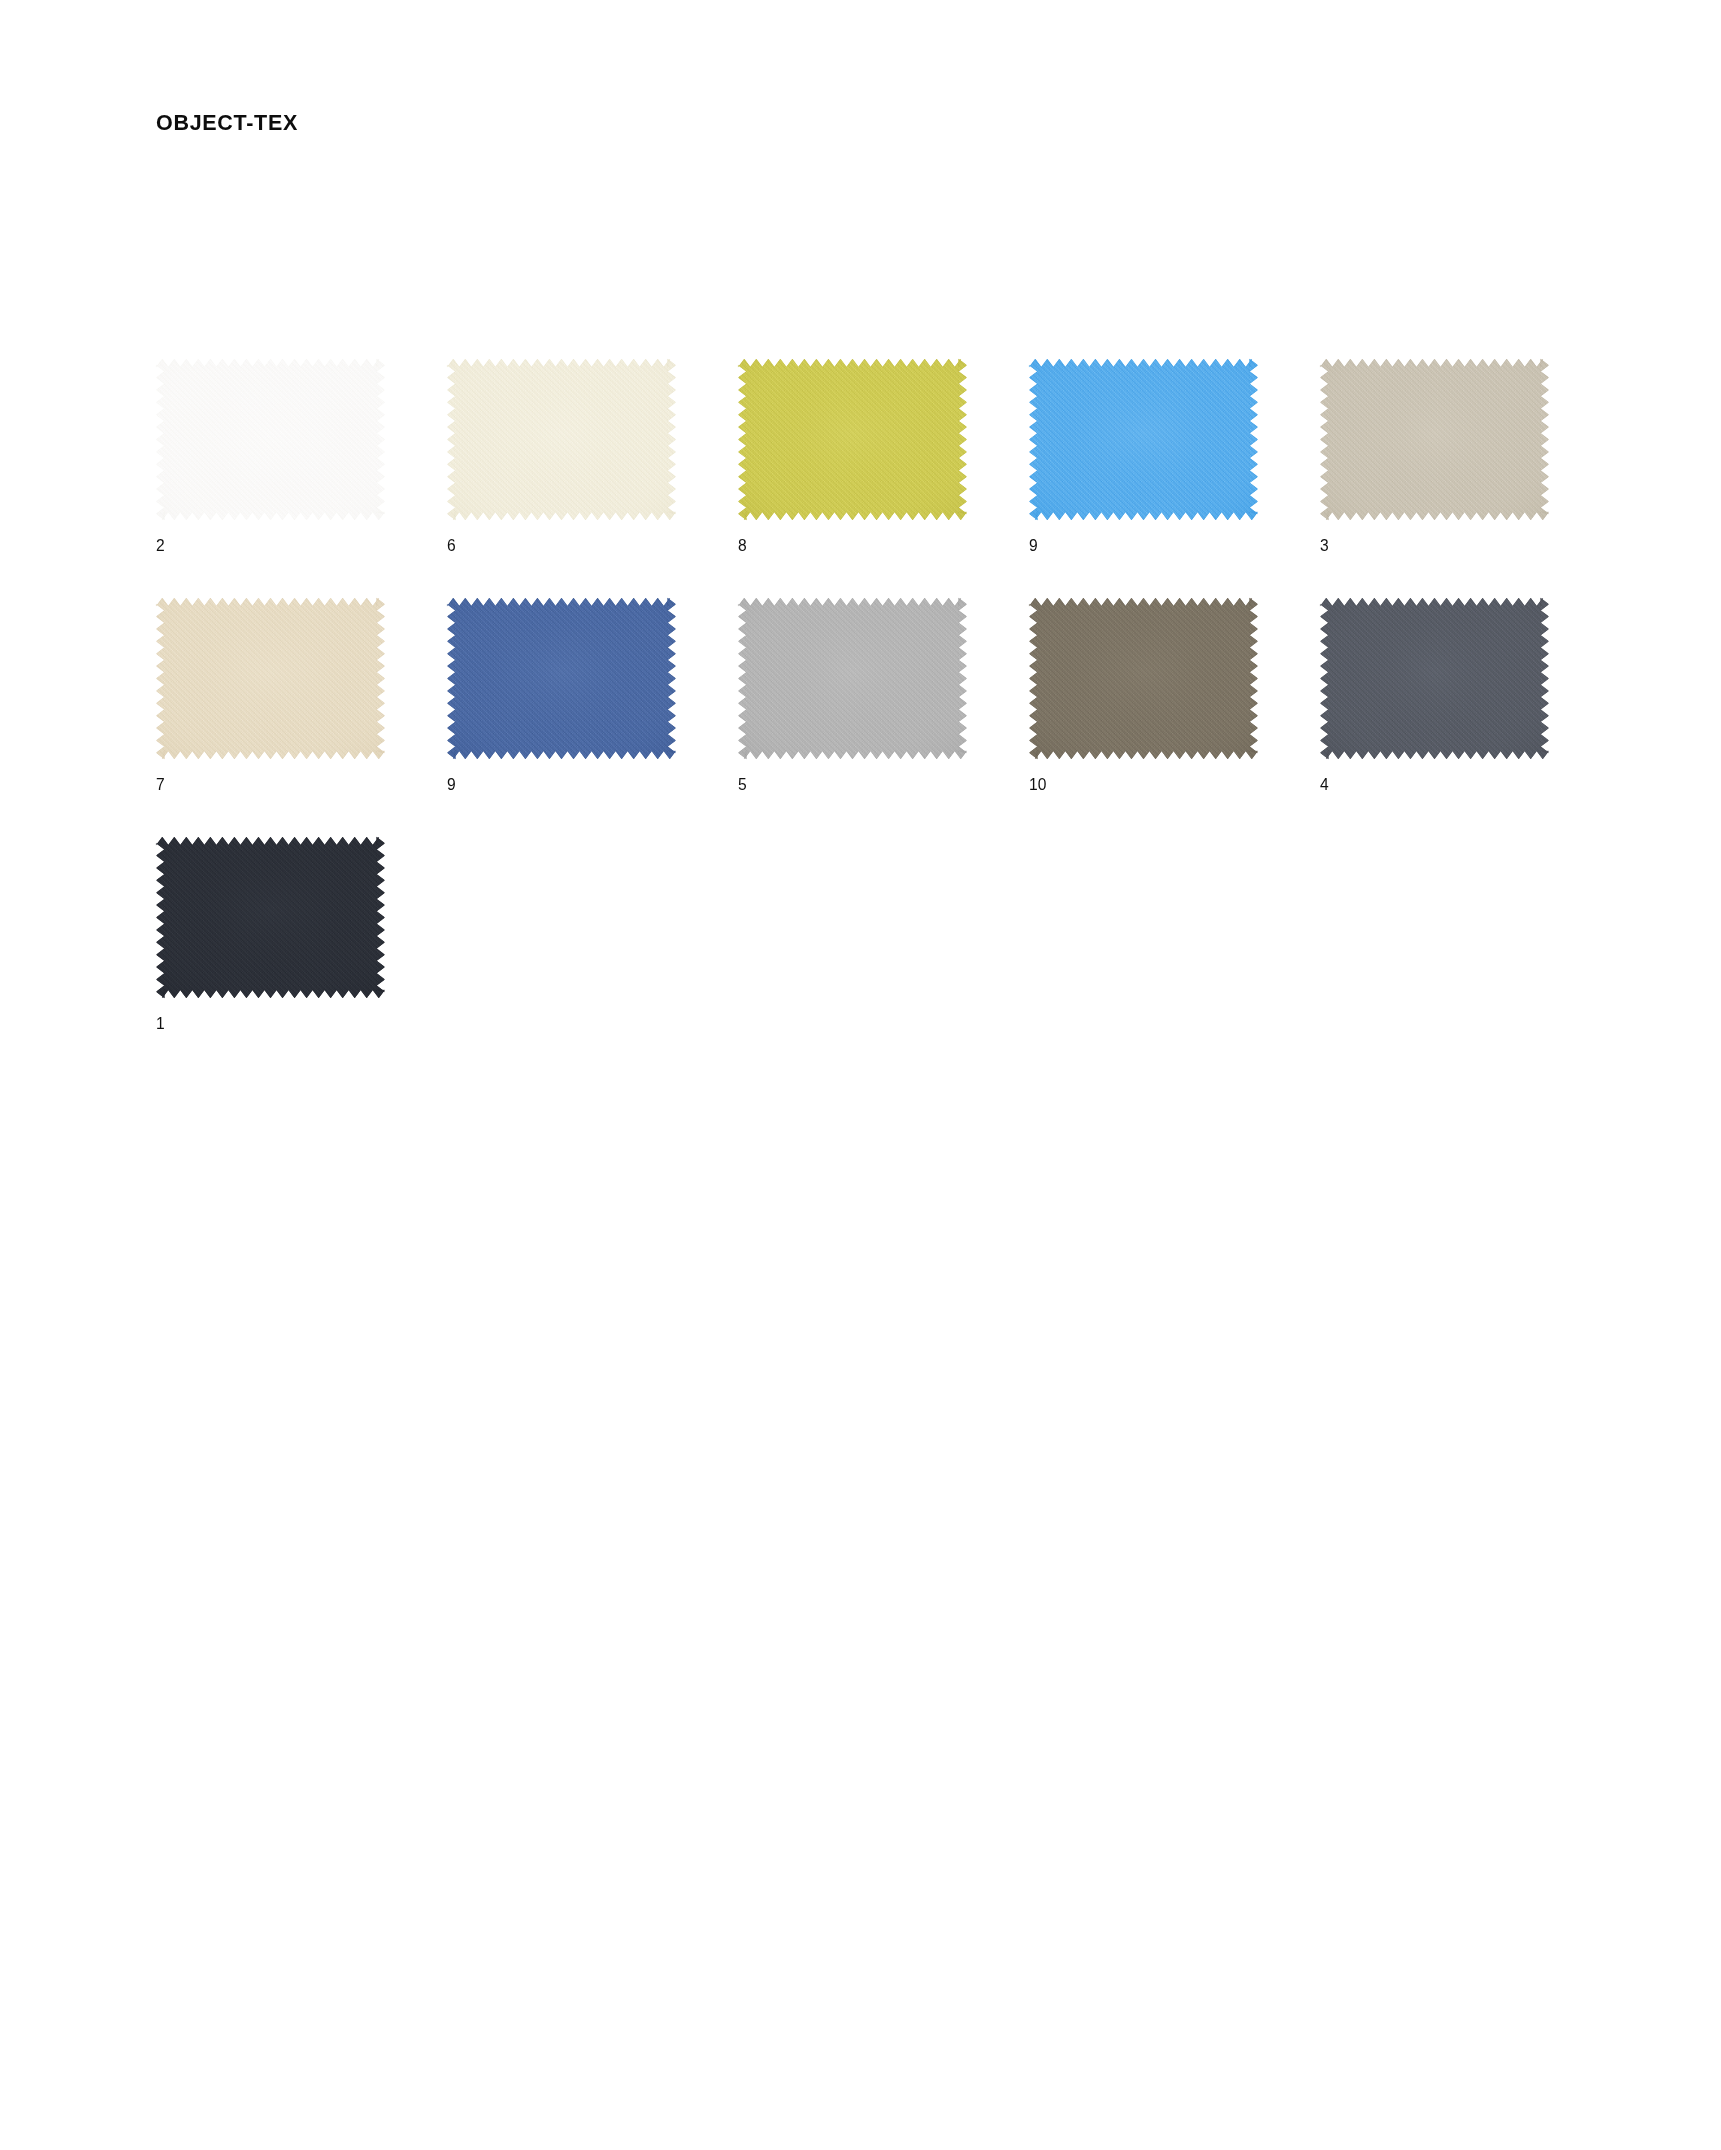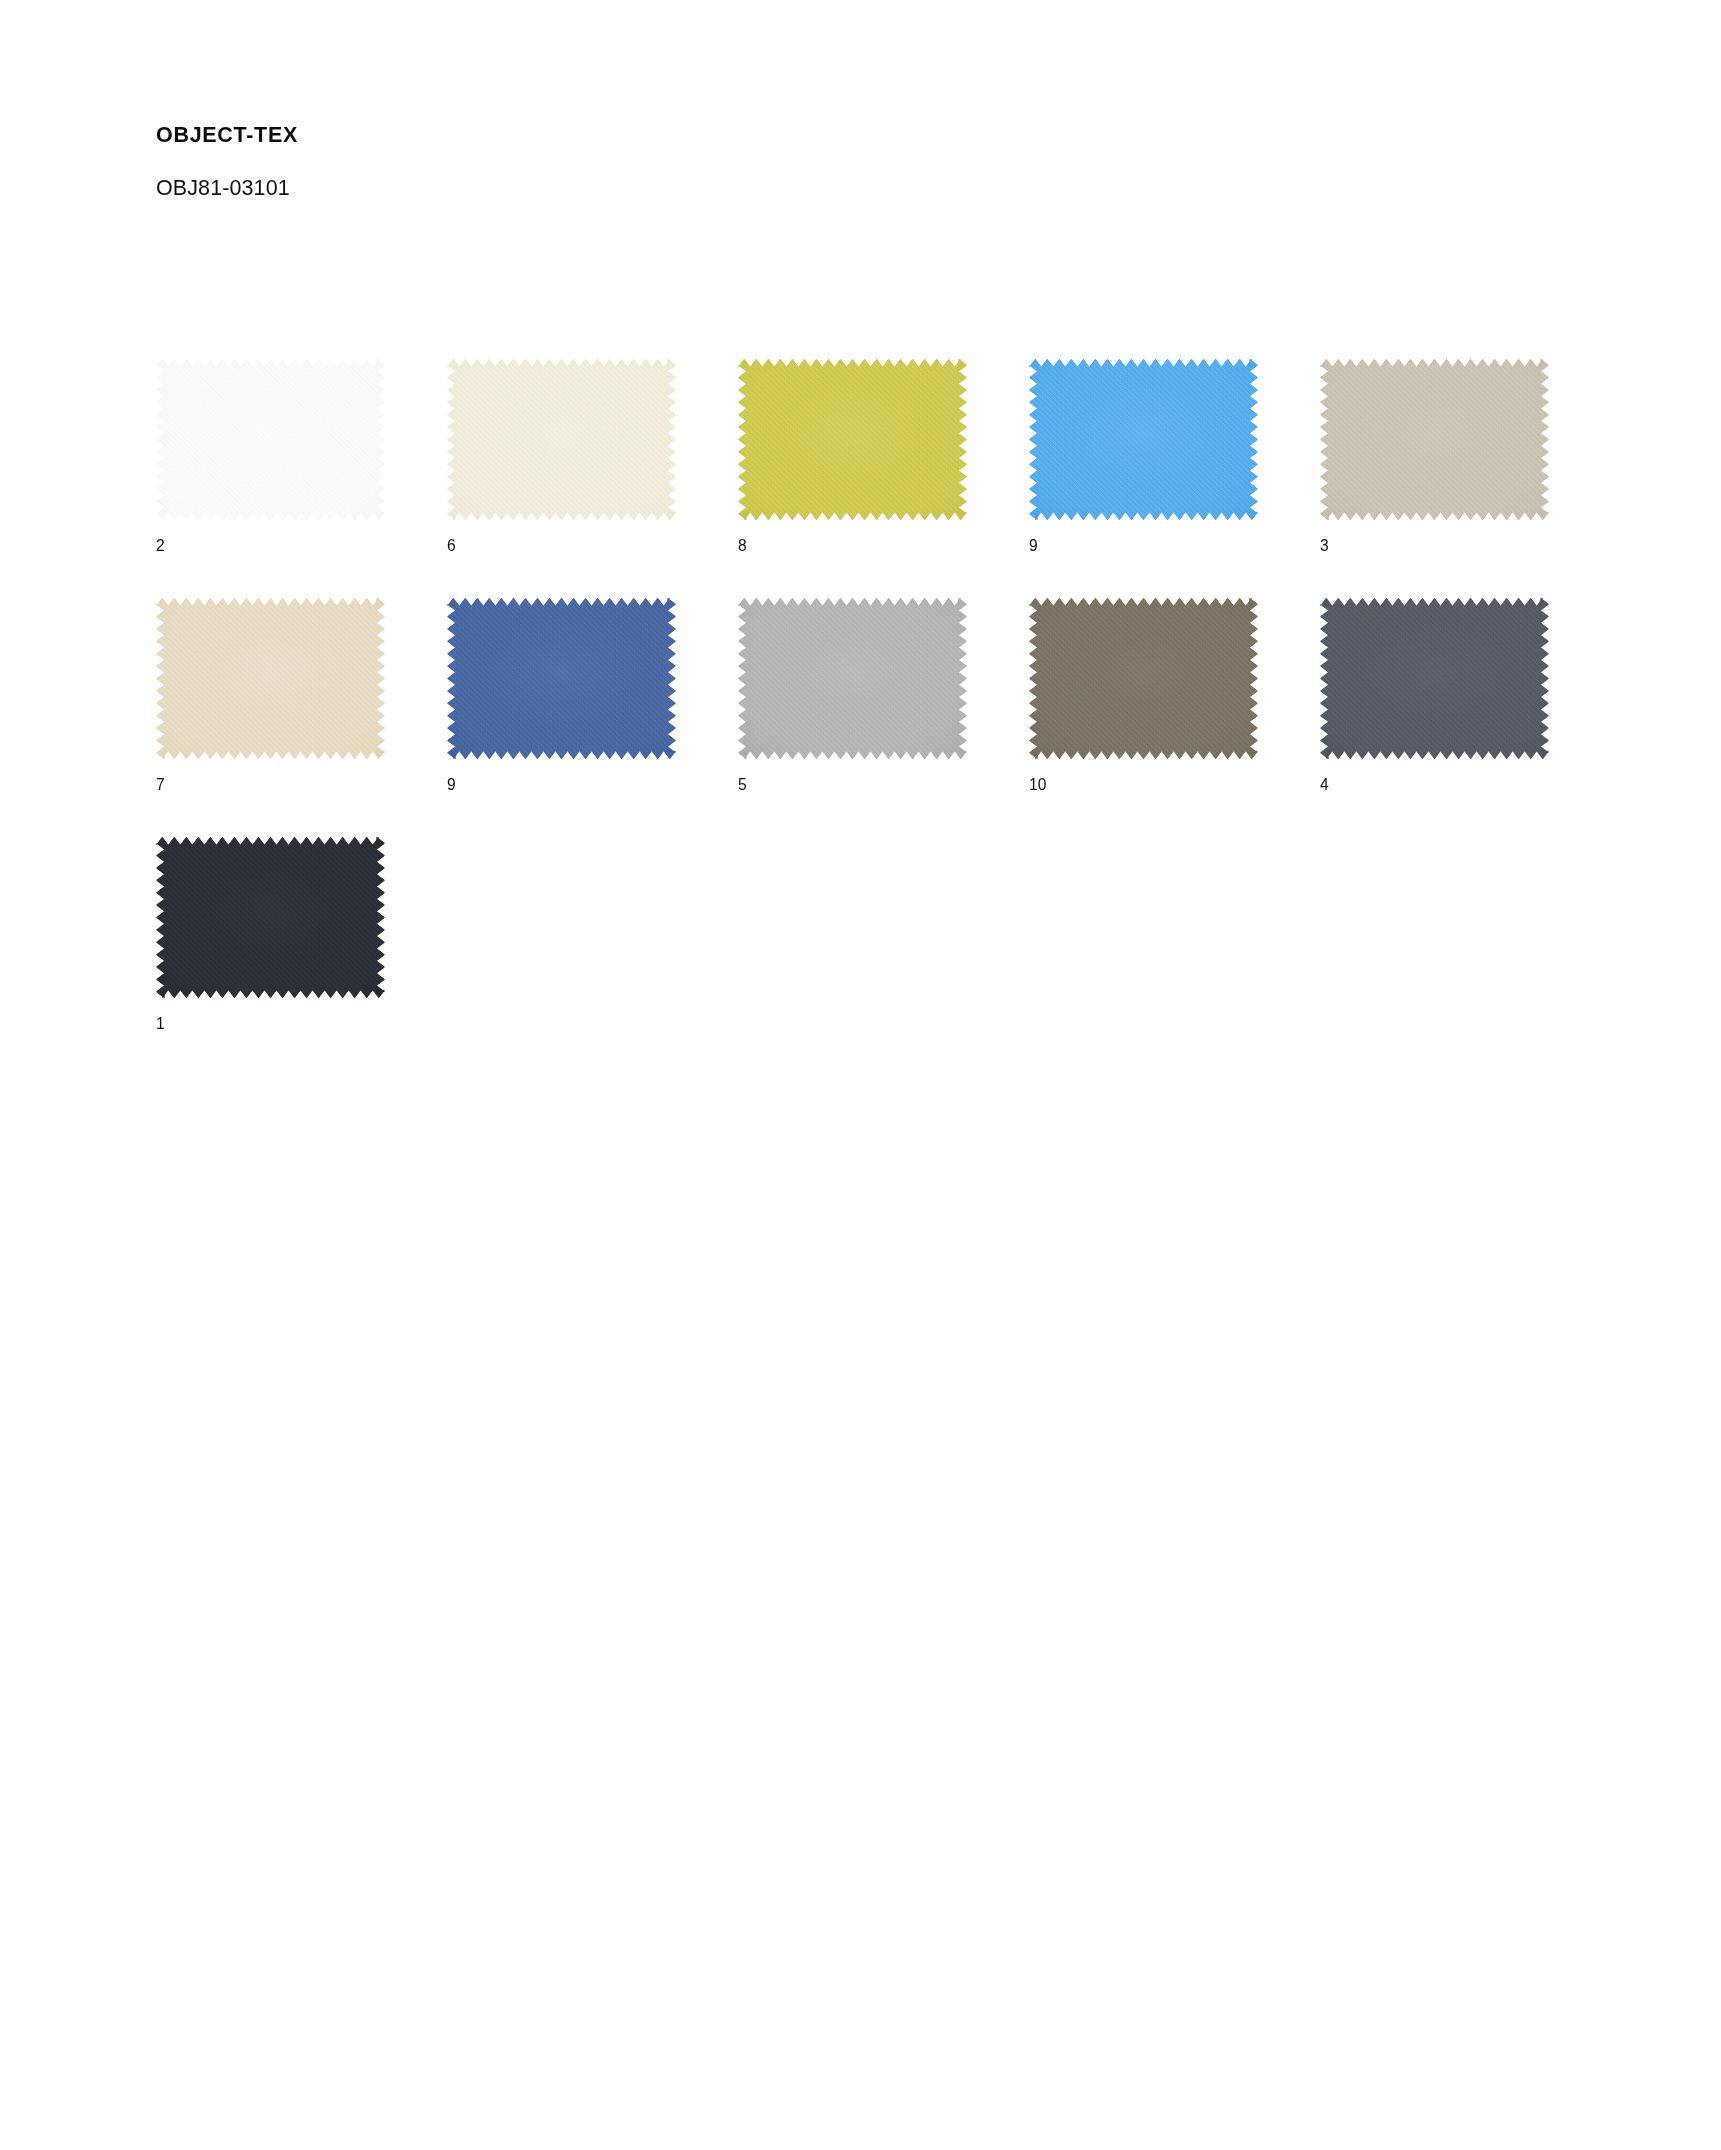--- a/index.html
+++ b/index.html
@@ -19,21 +19,21 @@
     width: 1722px;
     height: 2151px;
     background: #ffffff;
     overflow: hidden;
   }
 
   
   .header {
     position: absolute;
     left: 156px;
-    top: 124px;
+    top: 112px;
     width: 1170px;
   }
   .brand-title {
     font-size: 21.5px;
     font-weight: 700;
     letter-spacing: 0.7px;
     color: #0d0d0d;
     line-height: 1.1;
     margin: 0;
   }
@@ -88,21 +88,20 @@
     white-space: nowrap;
   }
 </style>
 </head>
 <body>
 
 <div class="page">
 
   <div class="header">
     <div class="brand-title">OBJECT-TEX</div>
-    <div class="doc-code">OBJ81-03101</div>
   </div>
 
   <div class="swatch-grid">
       <div class="swatch-row">
         <div class="swatch-cell">
           <div class="swatch-figure">
       <svg viewBox="0 0 352 248" xmlns="http://www.w3.org/2000/svg">
         <defs>
           <clipPath id="clip-sw0">
             <path d="M0.00,12.50 L9.26,0.00 L18.53,12.50 L27.79,0.00 L37.05,12.50 L46.32,0.00 L55.58,12.50 L64.84,0.00 L74.11,12.50 L83.37,0.00 L92.63,12.50 L101.89,0.00 L111.16,12.50 L120.42,0.00 L129.68,12.50 L138.95,0.00 L148.21,12.50 L157.47,0.00 L166.74,12.50 L176.00,0.00 L185.26,12.50 L194.53,0.00 L203.79,12.50 L213.05,0.00 L222.32,12.50 L231.58,0.00 L240.84,12.50 L250.11,0.00 L259.37,12.50 L268.63,0.00 L277.89,12.50 L287.16,0.00 L296.42,12.50 L305.68,0.00 L314.95,12.50 L324.21,0.00 L333.47,12.50 L342.74,0.00 L339.50,12.50 L339.50,0.00 L352.00,9.54 L339.50,19.08 L352.00,28.62 L339.50,38.15 L352.00,47.69 L339.50,57.23 L352.00,66.77 L339.50,76.31 L352.00,85.85 L339.50,95.38 L352.00,104.92 L339.50,114.46 L352.00,124.00 L339.50,133.54 L352.00,143.08 L339.50,152.62 L352.00,162.15 L339.50,171.69 L352.00,181.23 L339.50,190.77 L352.00,200.31 L339.50,209.85 L352.00,219.38 L339.50,228.92 L352.00,238.46 L339.50,235.50 L352.00,235.50 L342.74,248.00 L333.47,235.50 L324.21,248.00 L314.95,235.50 L305.68,248.00 L296.42,235.50 L287.16,248.00 L277.89,235.50 L268.63,248.00 L259.37,235.50 L250.11,248.00 L240.84,235.50 L231.58,248.00 L222.32,235.50 L213.05,248.00 L203.79,235.50 L194.53,248.00 L185.26,235.50 L176.00,248.00 L166.74,235.50 L157.47,248.00 L148.21,235.50 L138.95,248.00 L129.68,235.50 L120.42,248.00 L111.16,235.50 L101.89,248.00 L92.63,235.50 L83.37,248.00 L74.11,235.50 L64.84,248.00 L55.58,235.50 L46.32,248.00 L37.05,235.50 L27.79,248.00 L18.53,235.50 L9.26,248.00 L12.50,235.50 L12.50,248.00 L0.00,238.46 L12.50,228.92 L0.00,219.38 L12.50,209.85 L0.00,200.31 L12.50,190.77 L0.00,181.23 L12.50,171.69 L0.00,162.15 L12.50,152.62 L0.00,143.08 L12.50,133.54 L0.00,124.00 L12.50,114.46 L0.00,104.92 L12.50,95.38 L0.00,85.85 L12.50,76.31 L0.00,66.77 L12.50,57.23 L0.00,47.69 L12.50,38.15 L0.00,28.62 L12.50,19.08 L0.00,9.54 Z"></path>

